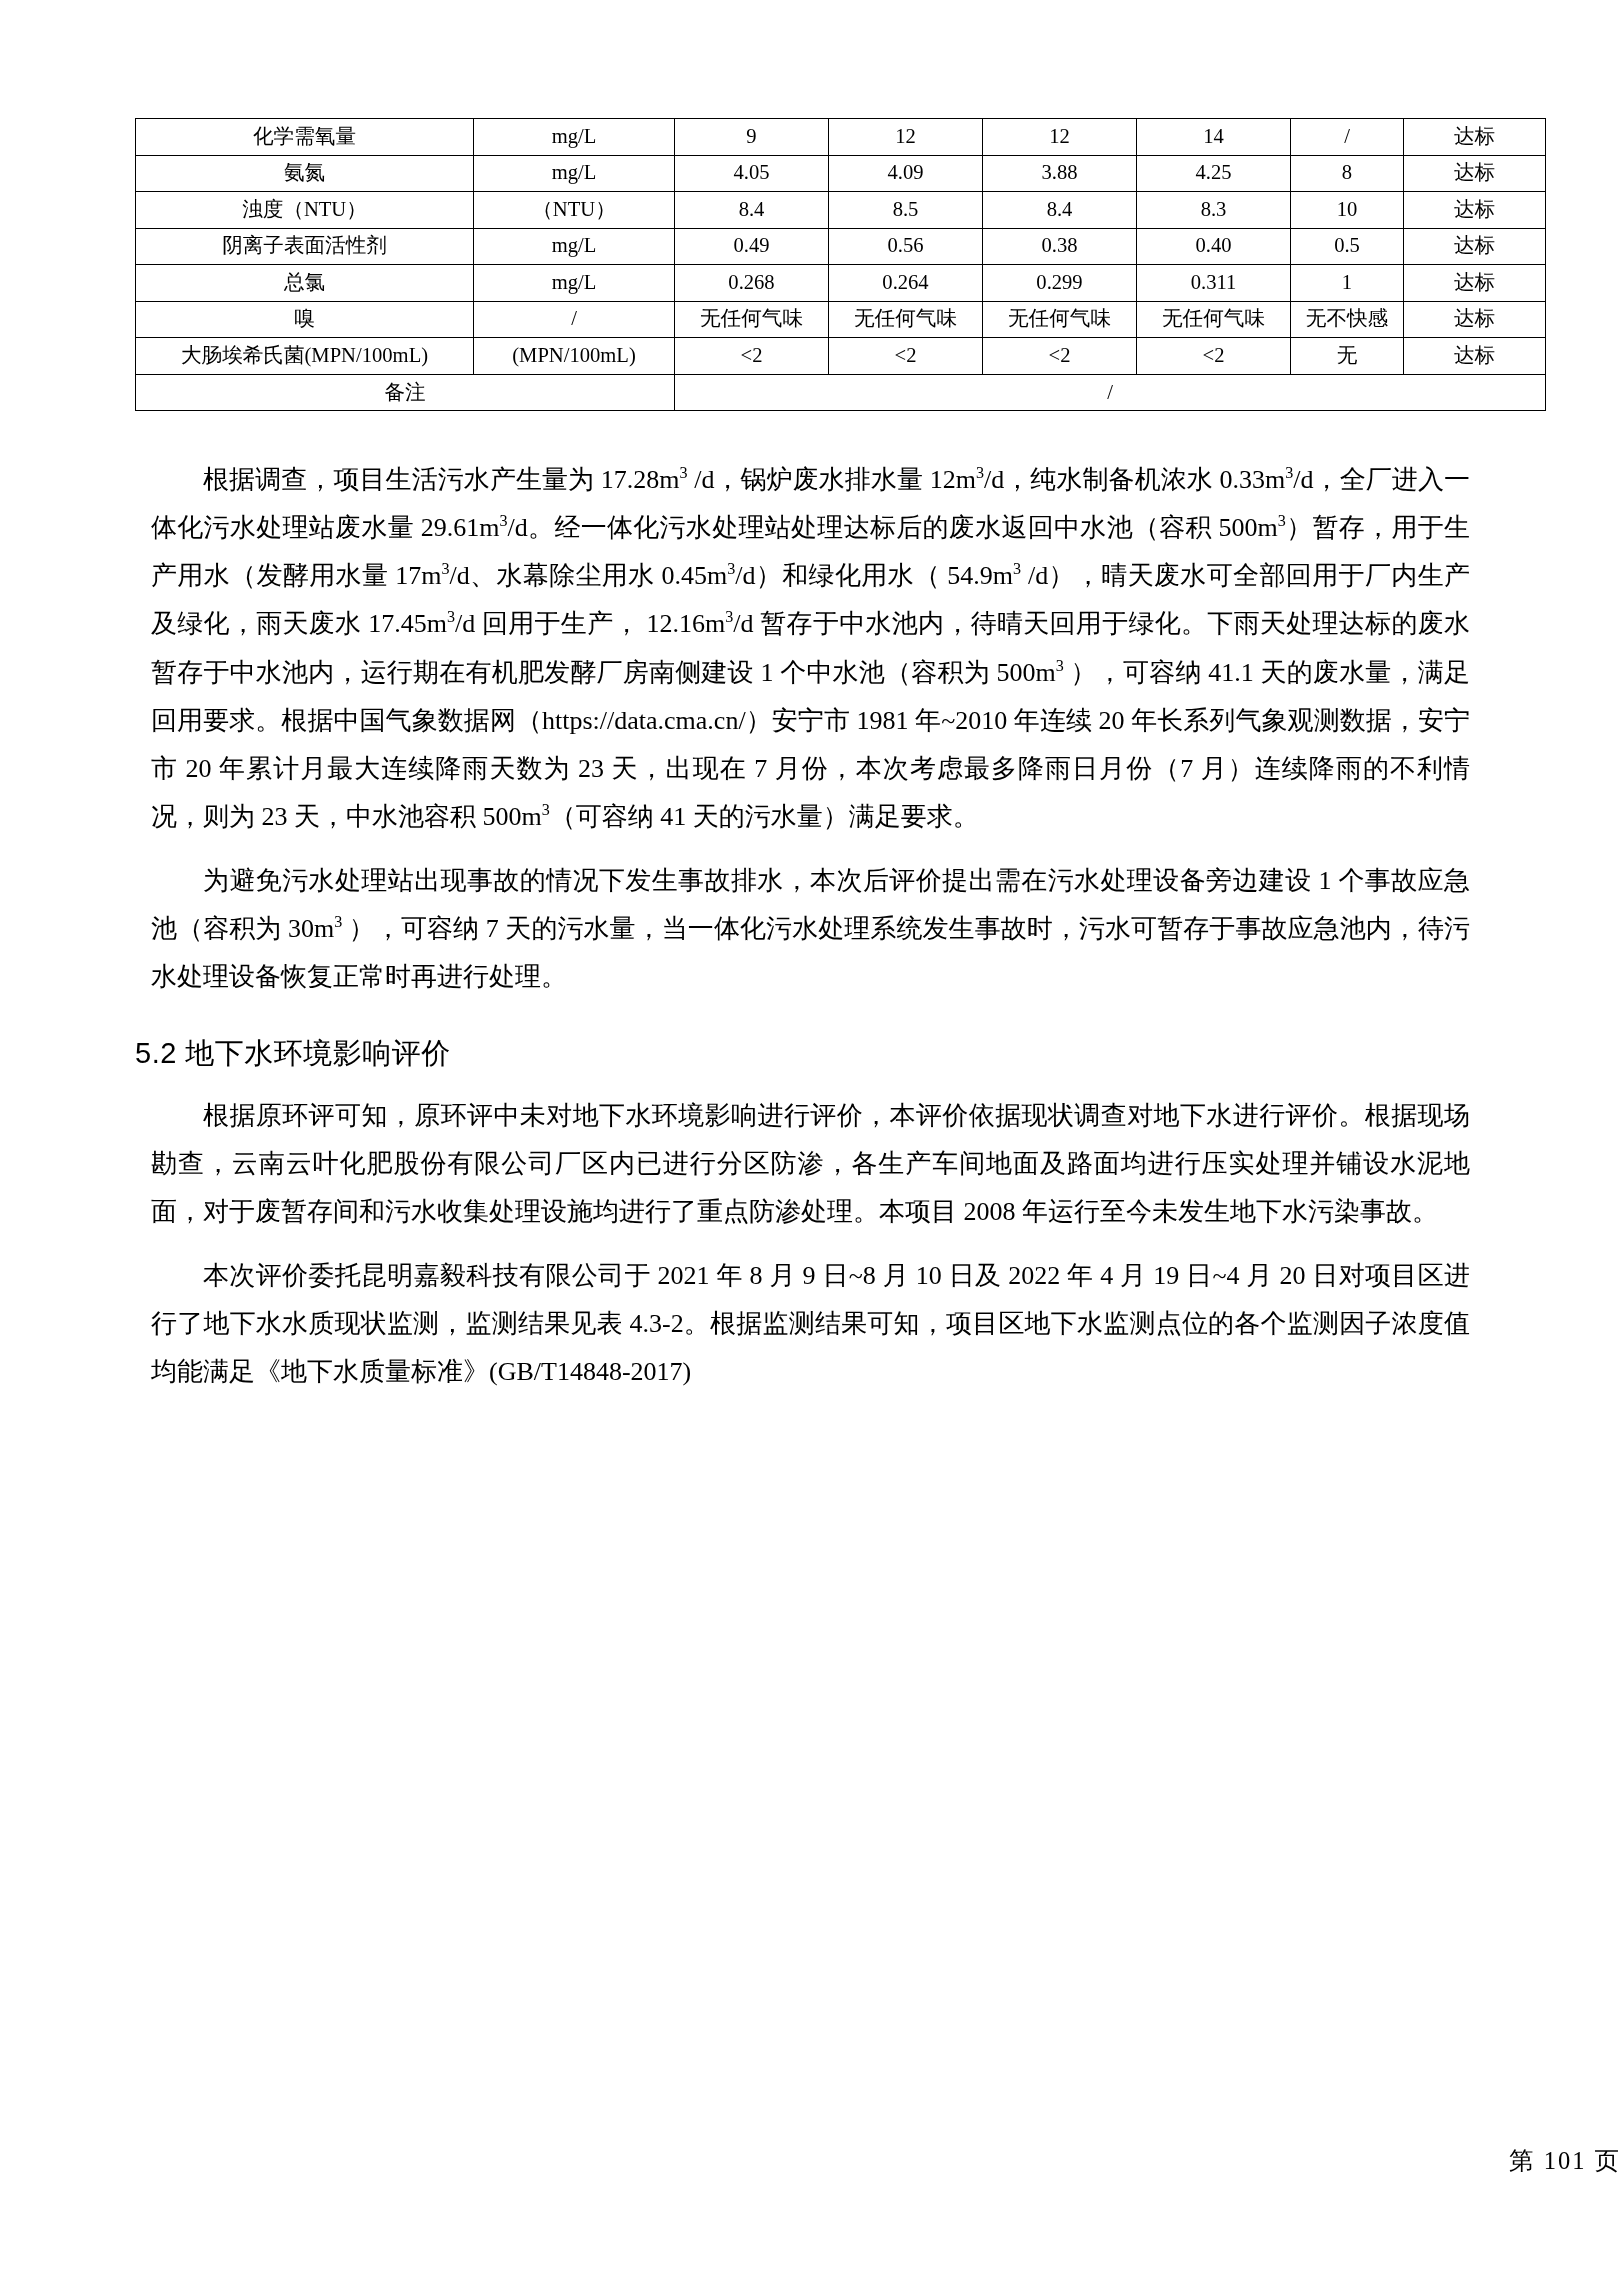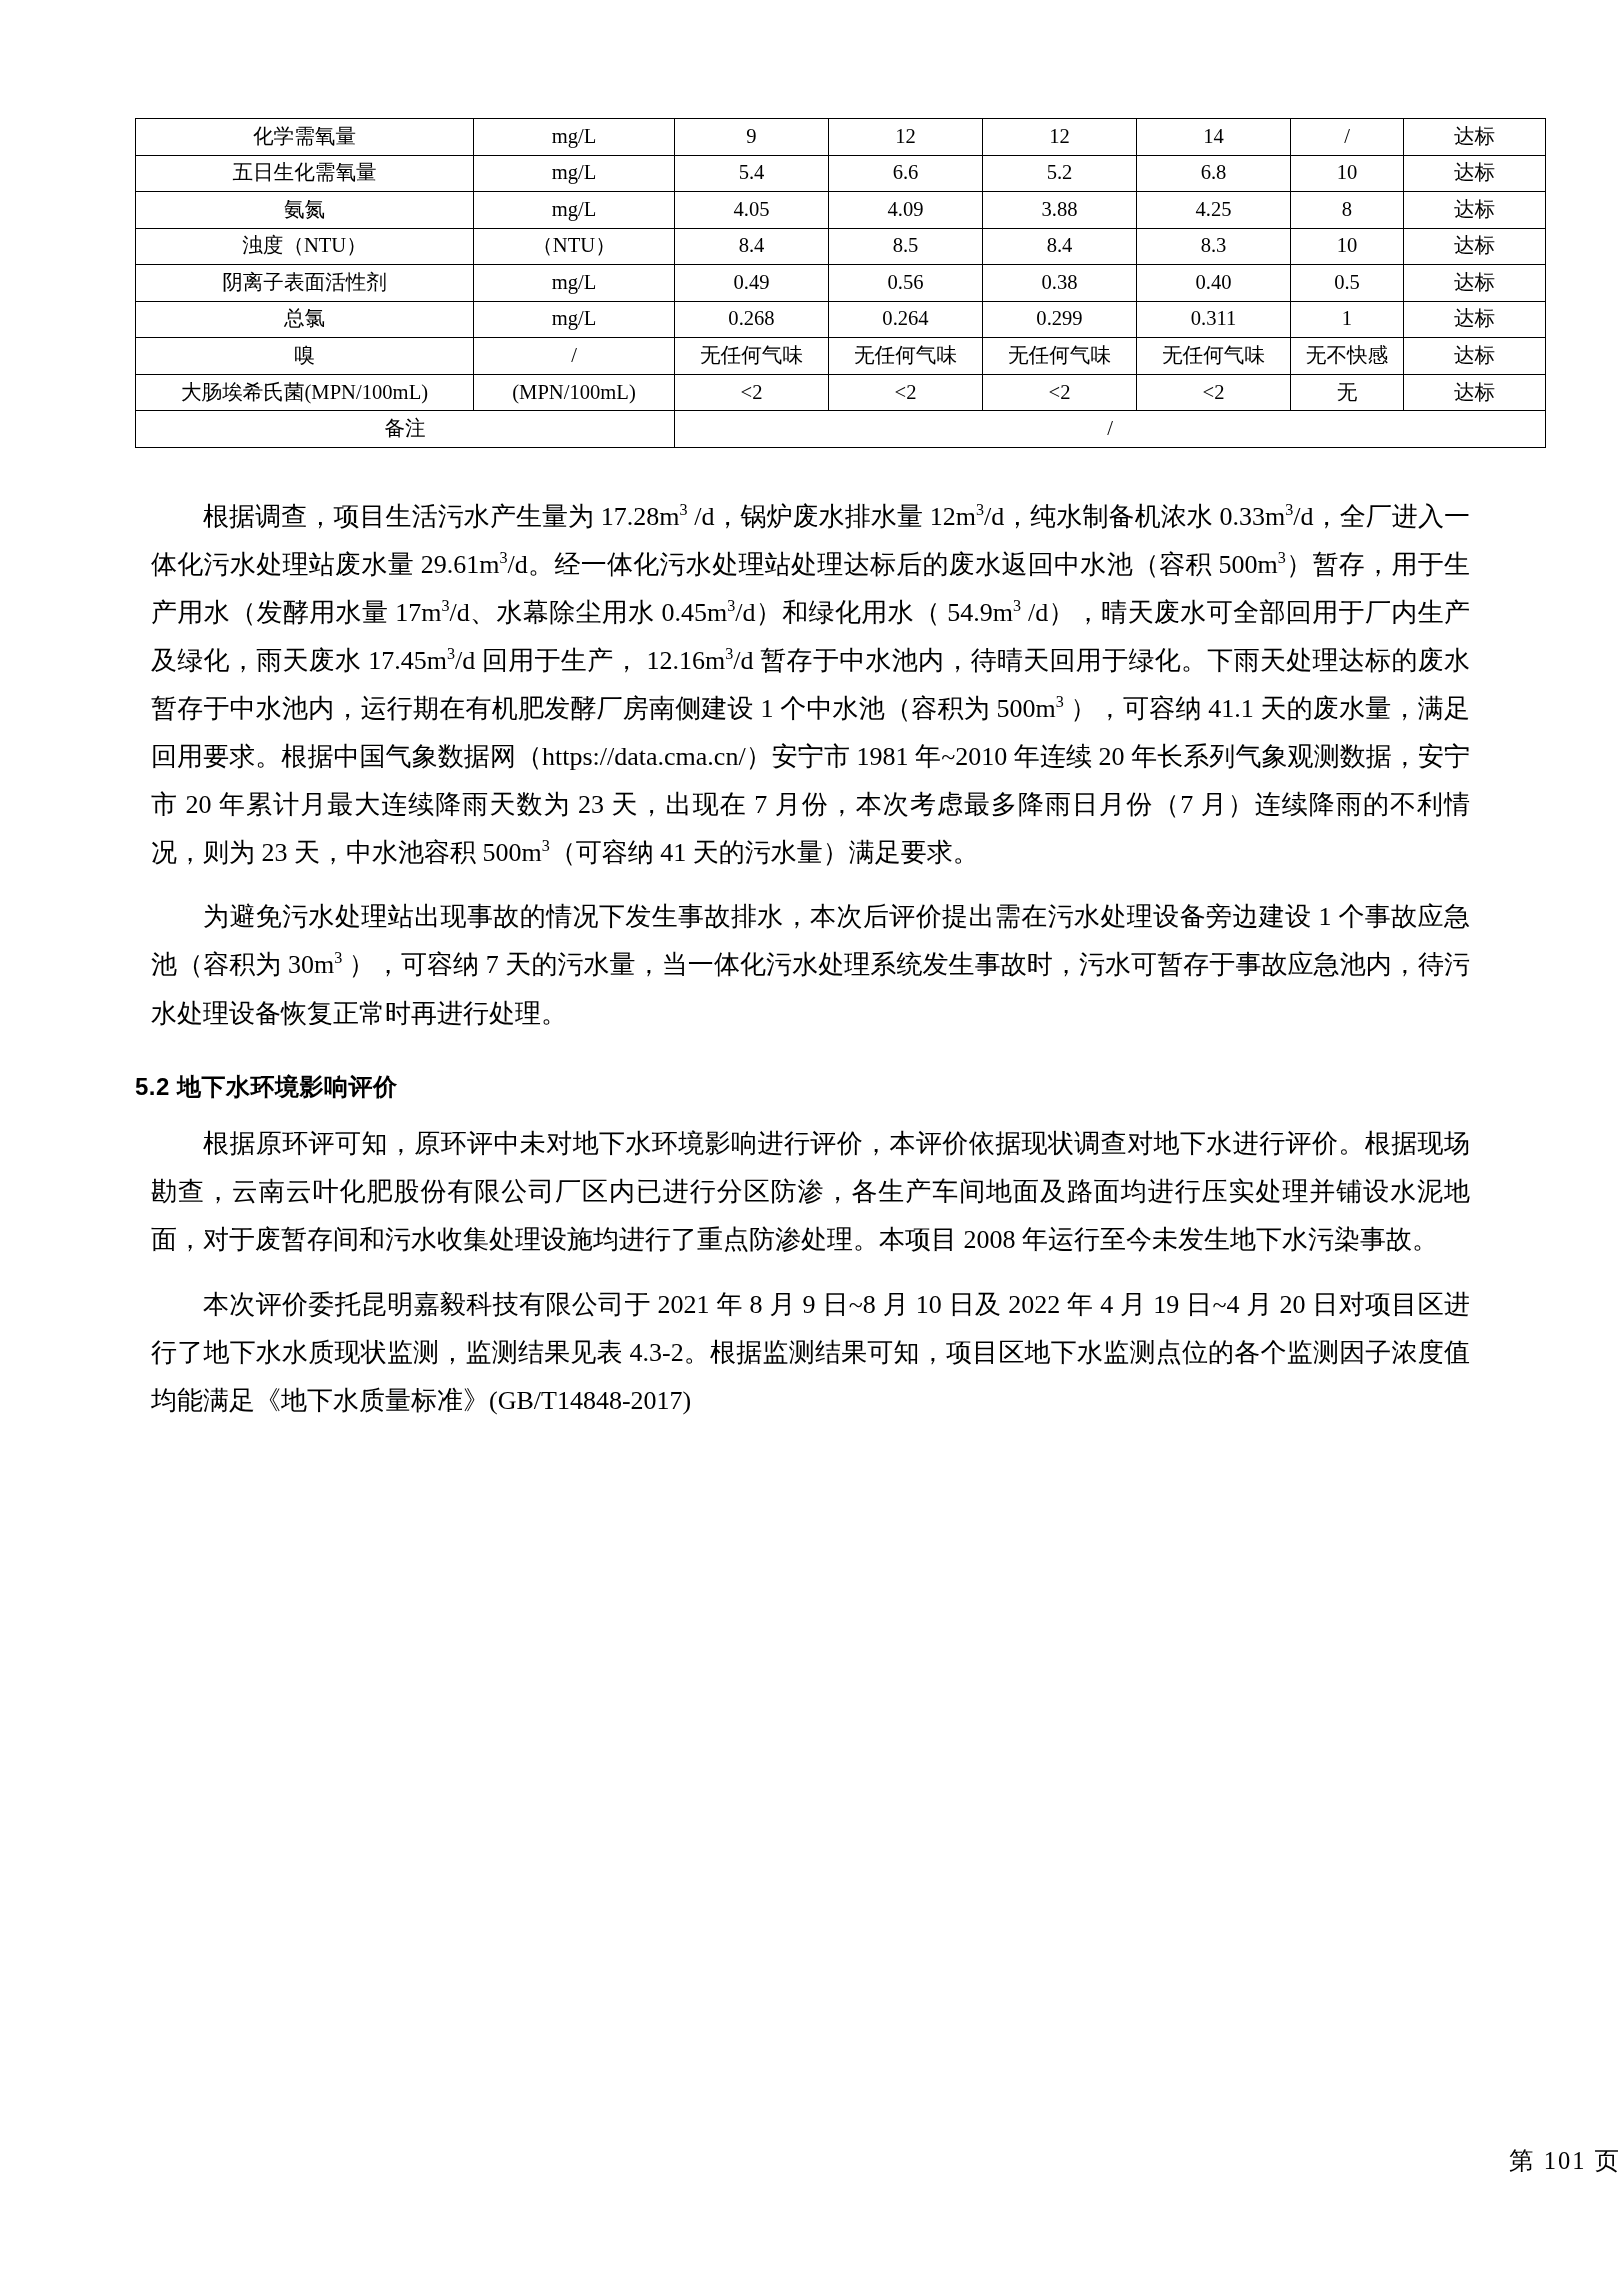--- a/index.html
+++ b/index.html
@@ -54,22 +54,22 @@
     text-align: justify;
     text-justify: inter-ideograph;
     text-indent: 2em;
   }
   .block-gap { height: 29px; }
 
   sup { font-size: 0.62em; vertical-align: super; line-height: 0; }
 
   h2.heading {
     font-family: "Liberation Sans", "DejaVu Sans", sans-serif;
-    font-size: 24px;
-    font-weight: bold;
+    font-size: 29px;
+    font-weight: normal;
     margin: 33px 0 17.6px 0;
     letter-spacing: 0.5px;
   }
 
   .footer {
     position: absolute;
     left: 0;
     right: 0;
     bottom: 116px;
     text-align: right;
@@ -86,30 +86,20 @@
   <table class="data-table">
     <tbody>
       <tr>
         <td class="c0">化学需氧量</td>
         <td class="c1">mg/L</td>
         <td class="c2">9</td>
         <td class="c3">12</td>
         <td class="c4">12</td>
         <td class="c5">14</td>
         <td class="c6">/</td>
-        <td class="c7">达标</td>
-      </tr>
-      <tr>
-        <td class="c0">五日生化需氧量</td>
-        <td class="c1">mg/L</td>
-        <td class="c2">5.4</td>
-        <td class="c3">6.6</td>
-        <td class="c4">5.2</td>
-        <td class="c5">6.8</td>
-        <td class="c6">10</td>
         <td class="c7">达标</td>
       </tr>
       <tr>
         <td class="c0">氨氮</td>
         <td class="c1">mg/L</td>
         <td class="c2">4.05</td>
         <td class="c3">4.09</td>
         <td class="c4">3.88</td>
         <td class="c5">4.25</td>
         <td class="c6">8</td>

